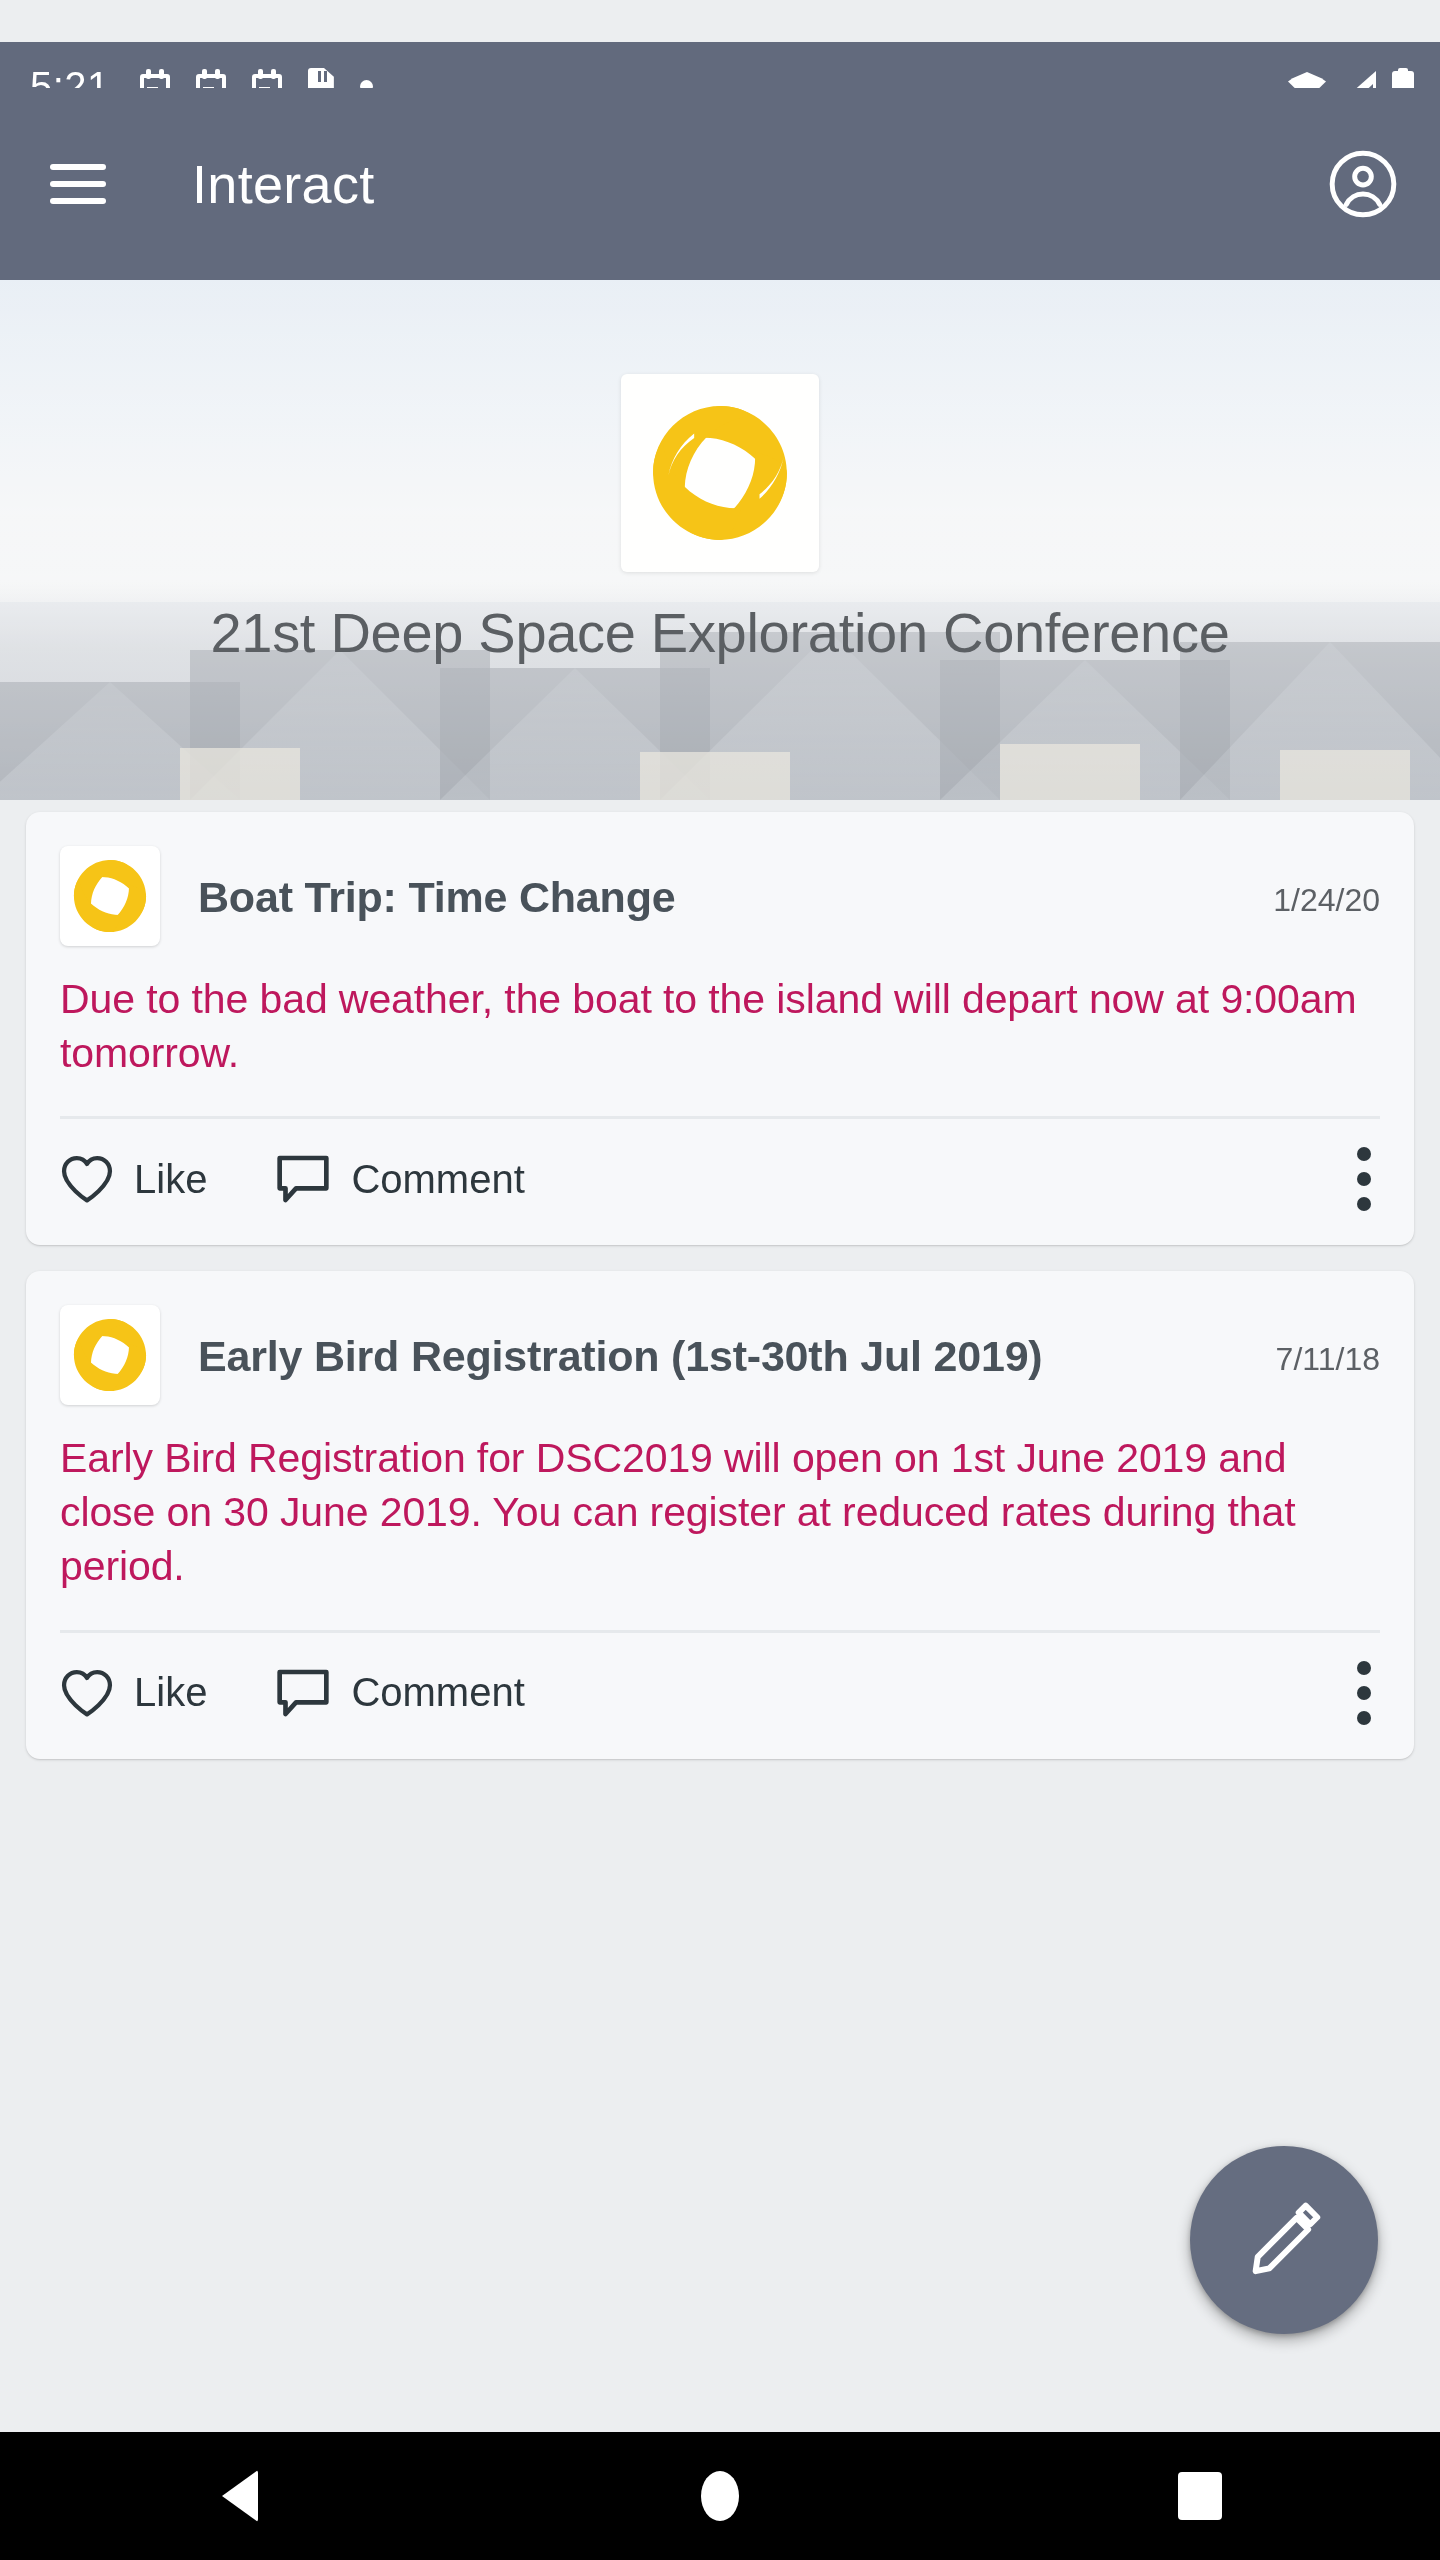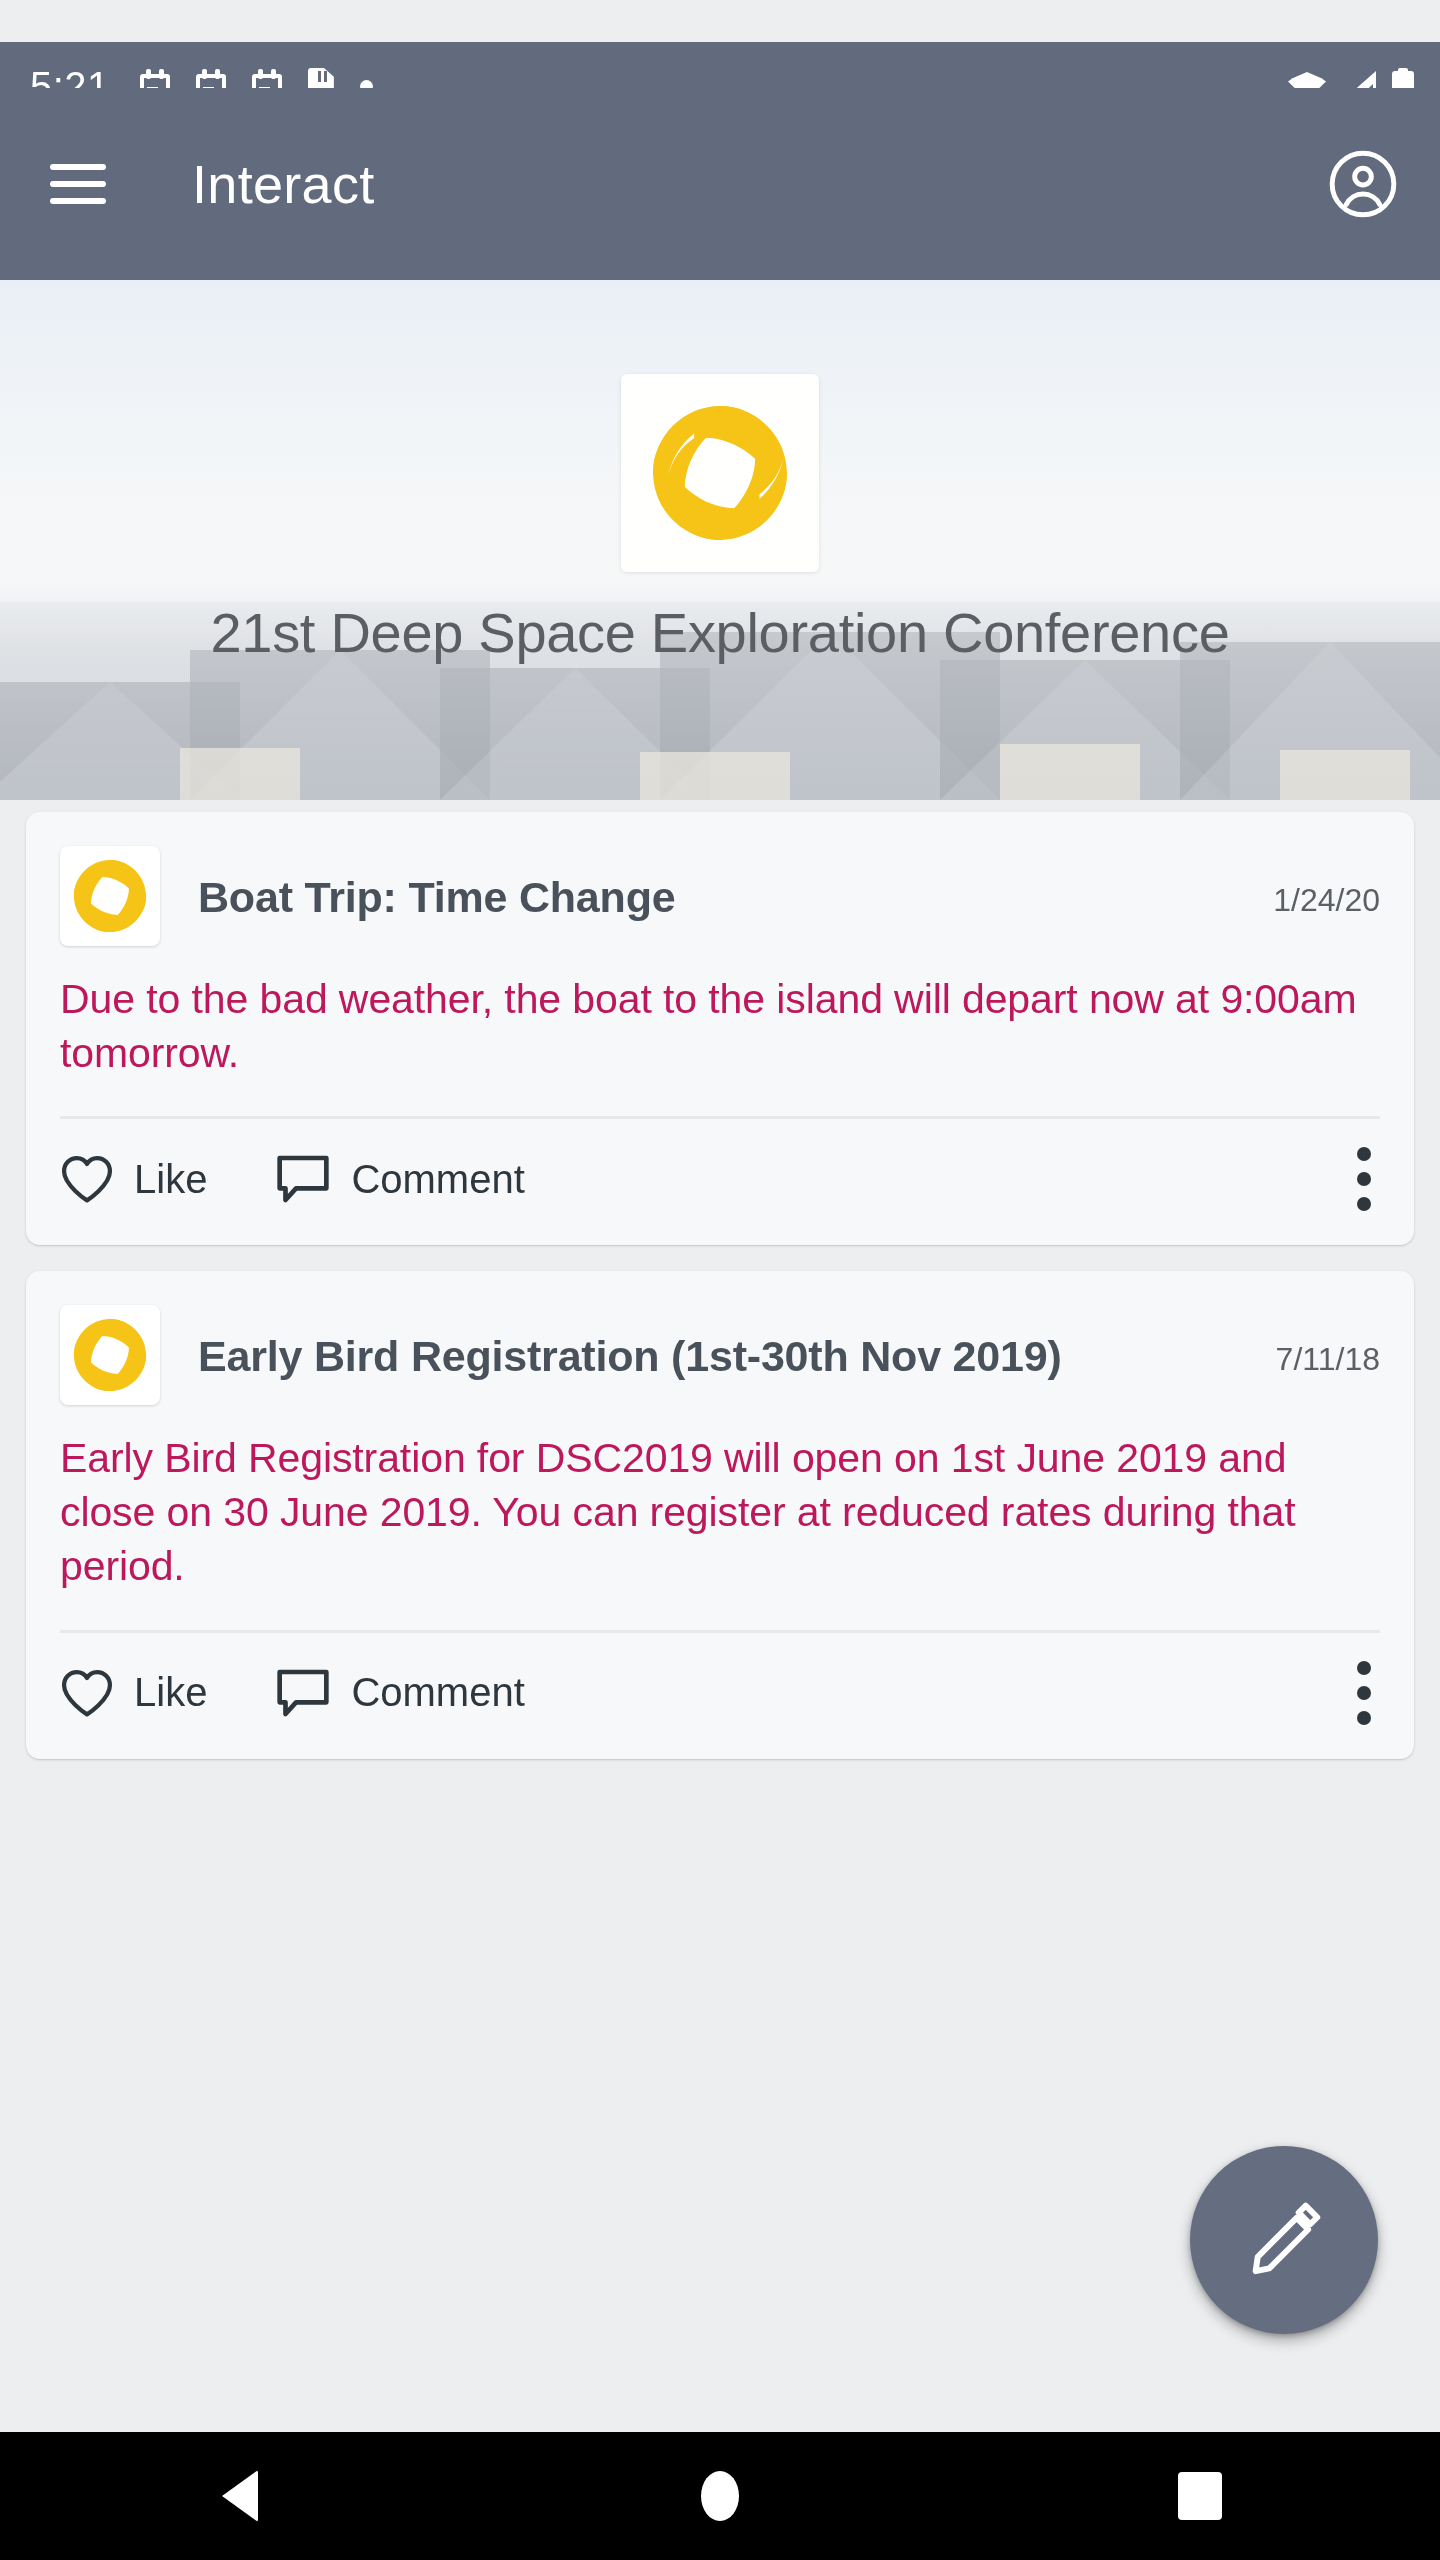--- a/index.html
+++ b/index.html
@@ -287,21 +287,21 @@
           <svg viewBox="0 0 100 100" width="82" height="82">
             <g fill="#f6c417">
               <path d="M50 6 C74 6 94 26 94 50 C94 58 92 65 88 71 C86 58 80 46 70 38 C60 30 48 26 36 27 C40 14 44 6 50 6 Z"></path>
               <path d="M94 50 C94 74 74 94 50 94 C42 94 35 92 29 88 C42 86 54 80 62 70 C70 60 74 48 73 36 C86 40 94 44 94 50 Z"></path>
               <path d="M6 50 C6 26 26 6 50 6 C58 6 65 8 71 12 C58 14 46 20 38 30 C30 40 26 52 27 64 C14 60 6 56 6 50 Z"></path>
               <path d="M50 94 C26 94 6 74 6 50 C6 42 8 35 12 29 C14 42 20 54 30 62 C40 70 52 74 64 73 C60 86 56 94 50 94 Z"></path>
             </g>
           </svg>
         </div>
         <div class="card-head-text">
-          <div class="card-title">Early Bird Registration (1st-30th Nov 2019)</div>
+          <div class="card-title">Early Bird Registration (1st-30th Jul 2019)</div>
           <div class="card-date">7/11/18</div>
         </div>
       </div>
       <div class="card-body">Early Bird Registration for DSC2019 will open on 1st June 2019 and close on 30 June 2019. You can register at reduced rates during that period.</div>
       <div class="card-divider"></div>
       <div class="card-actions">
         <div class="action-btn like">
           <span class="heart-icon">
             <svg viewBox="0 0 24 22" width="54" height="50">
               <path d="M12 20.5 C12 20.5 1.8 13.9 1.8 7.6 C1.8 4.2 4.4 1.7 7.5 1.7 C9.6 1.7 11.2 2.9 12 4.3 C12.8 2.9 14.4 1.7 16.5 1.7 C19.6 1.7 22.2 4.2 22.2 7.6 C22.2 13.9 12 20.5 12 20.5 Z" fill="none" stroke="#2d373d" stroke-width="1.9" stroke-linejoin="round"></path>

